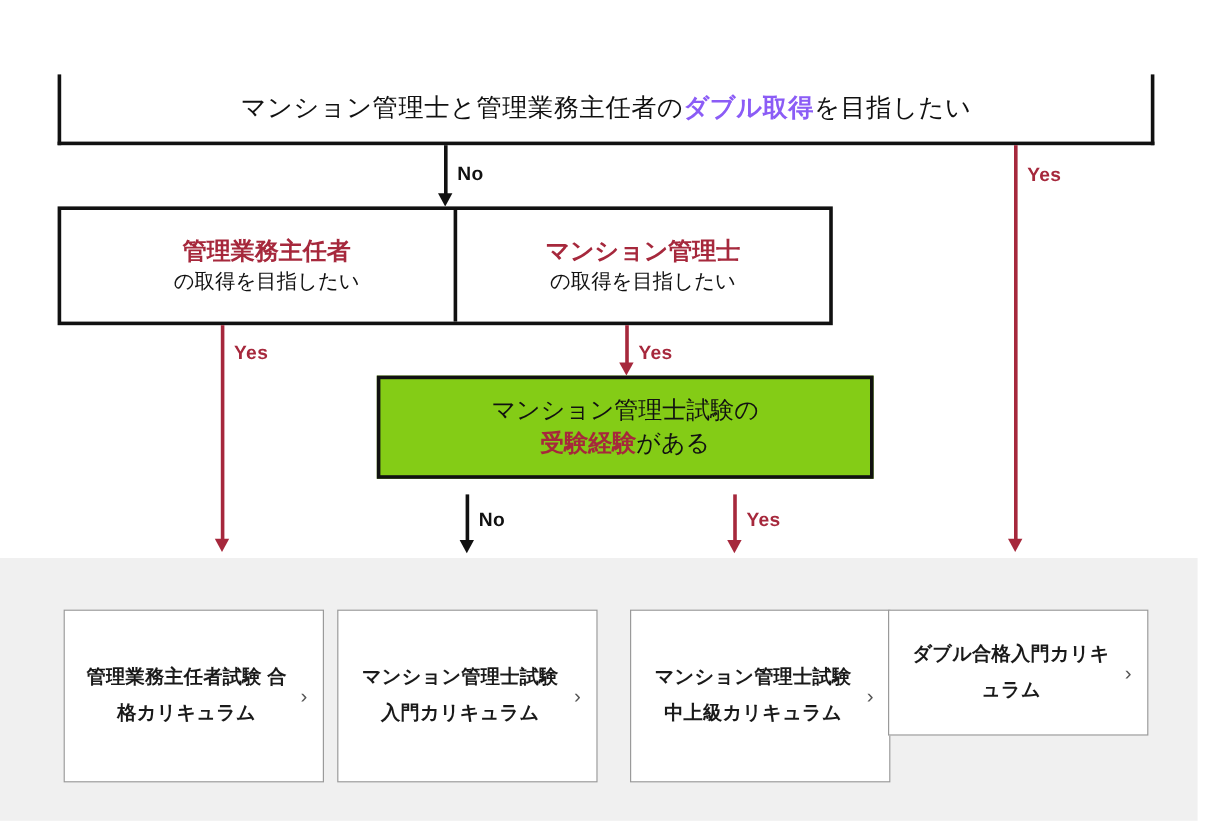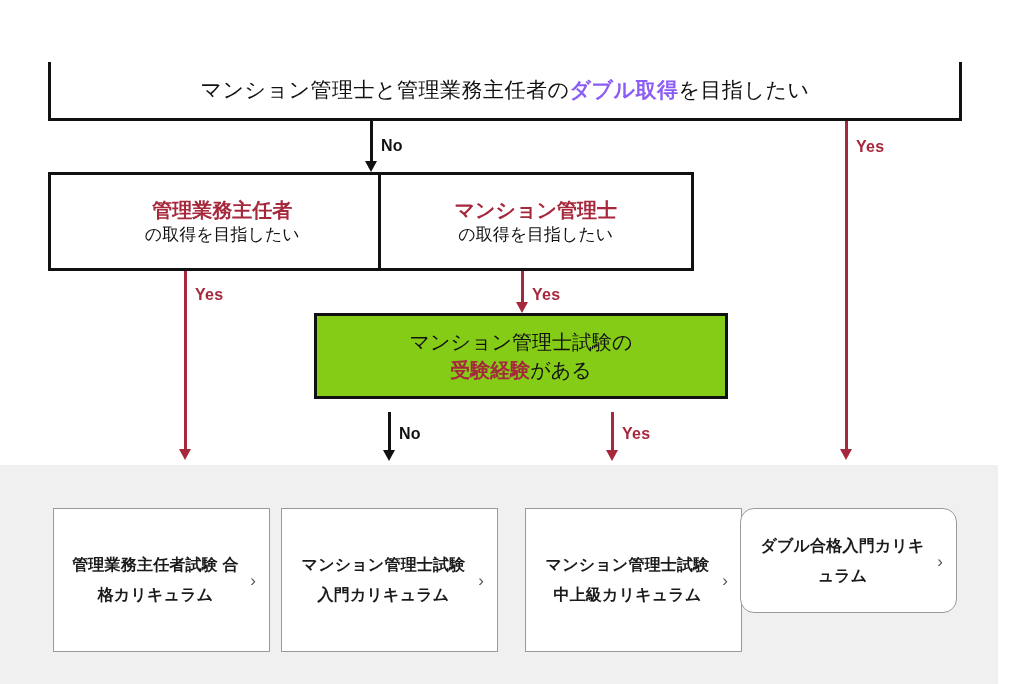--- a/index.html
+++ b/index.html
@@ -169,18 +169,18 @@
   <a class="card" style="left:281px;top:508px;width:217px;height:144px;">
     <span class="card-text">マンション管理士試験 入門カリキュラム</span>
     <span class="chev">›</span>
   </a>
 
   <a class="card" style="left:525px;top:508px;width:217px;height:144px;">
     <span class="card-text">マンション管理士試験 中上級カリキュラム</span>
     <span class="chev">›</span>
   </a>
 
-  <a class="card" style="left:740px;top:508px;width:217px;height:105px;border-radius:14px;">
+  <a class="card" style="left:740px;top:508px;width:217px;height:105px;">
     <span class="card-text">ダブル合格入門カリキュラム</span>
     <span class="chev">›</span>
   </a>
 
 </div>
 
 </body></html>

